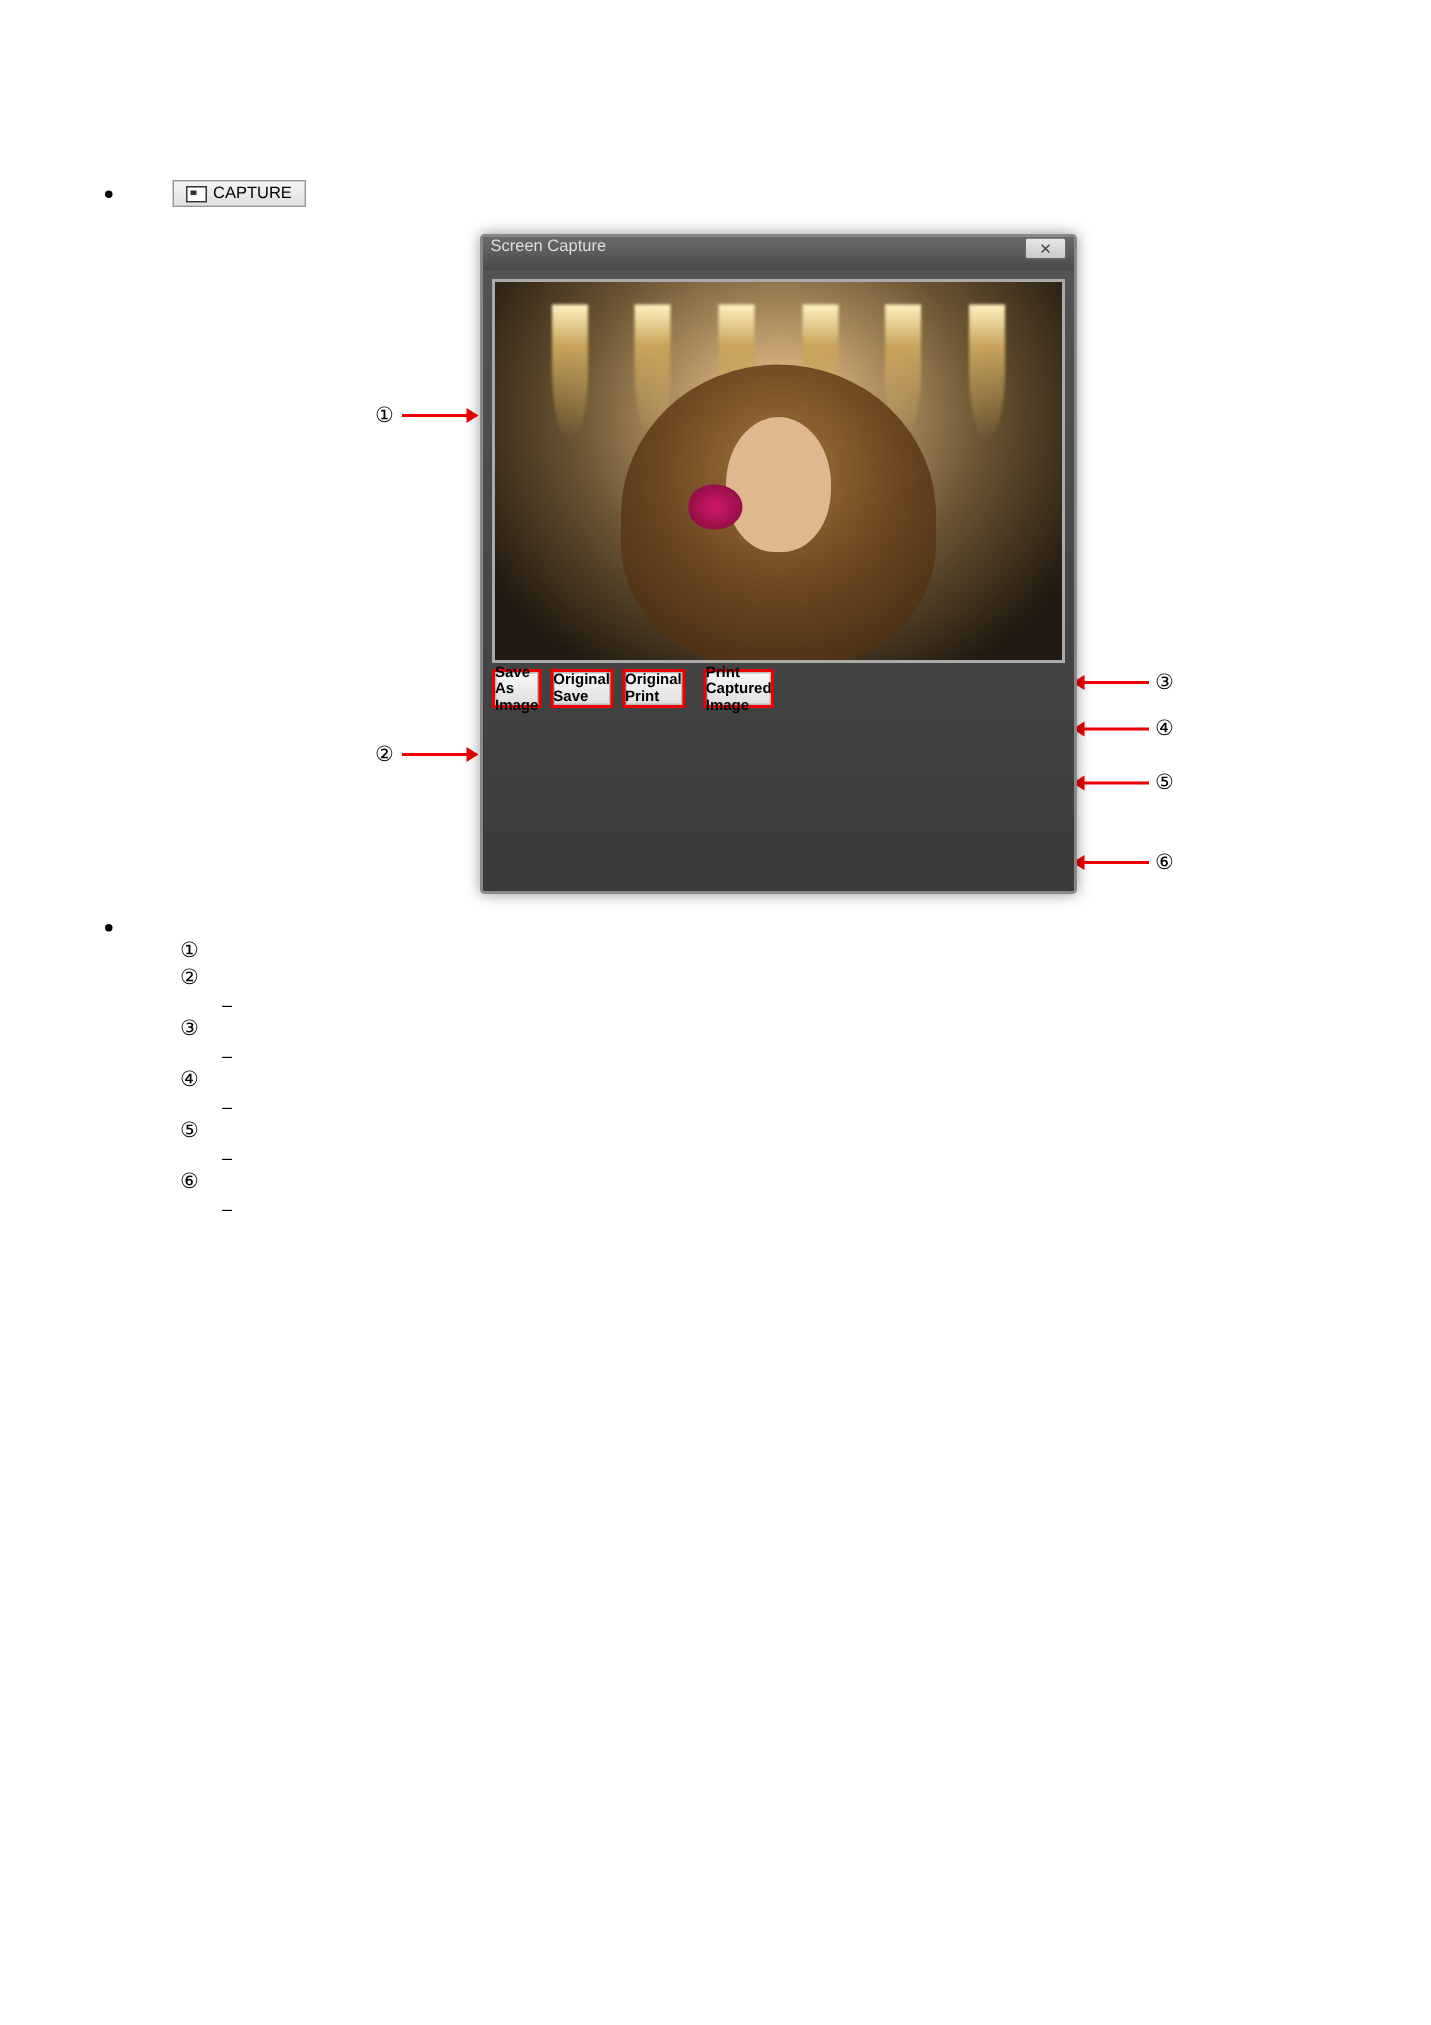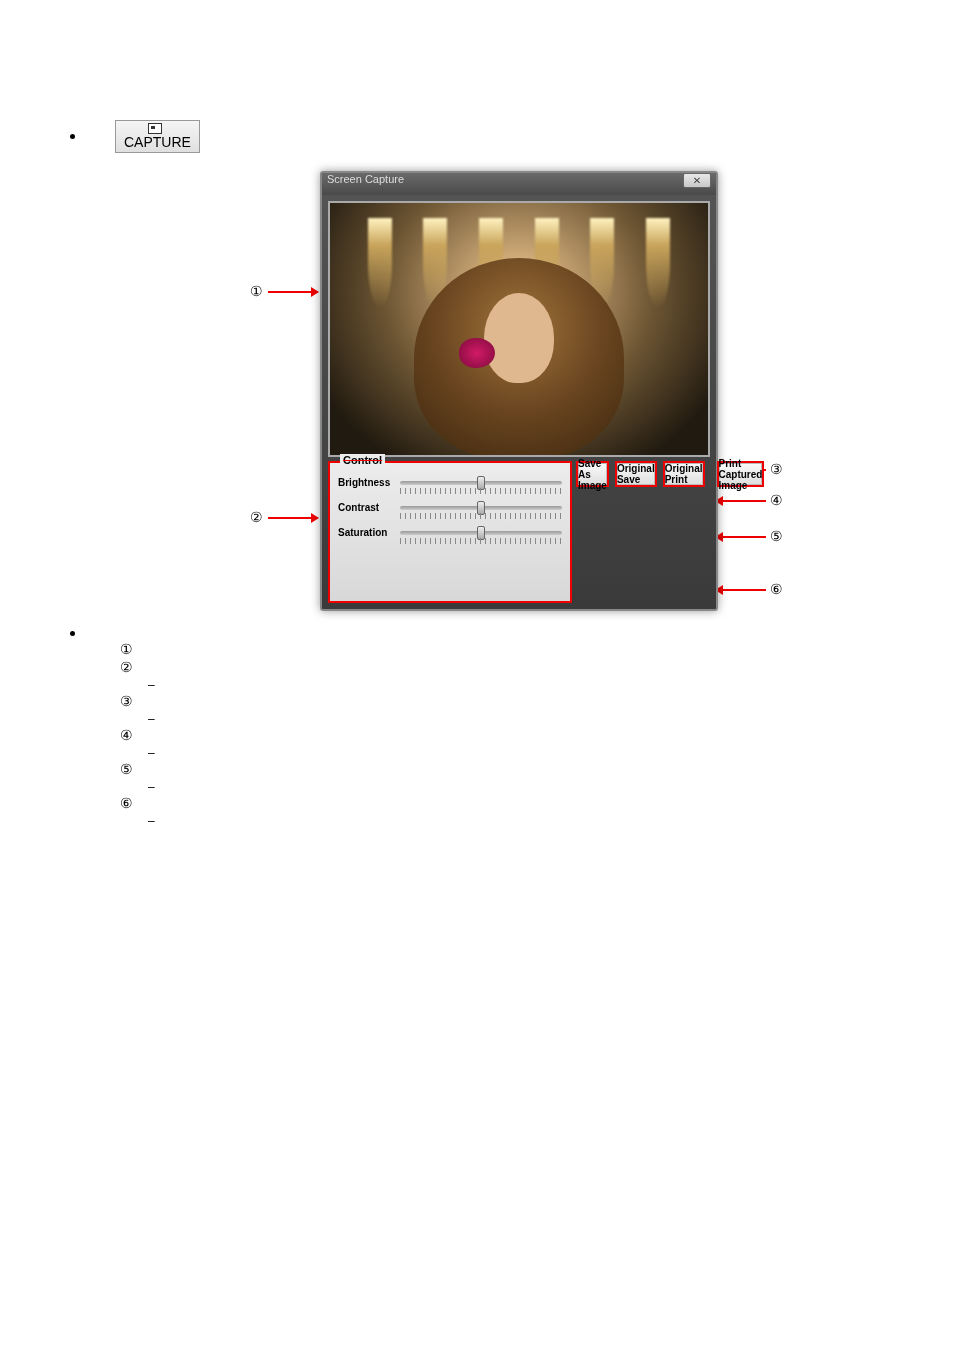--- a/index.html
+++ b/index.html
@@ -1,20 +1,20 @@
 <!DOCTYPE html>
 <html><head>
   <meta charset="utf-8">
   <style>
     * { box-sizing: border-box; margin: 0; padding: 0; }
     body { background: #fff; font-family: Arial, sans-serif; width: 954px; height: 1350px; position: relative; }
     .page { padding: 40px 60px; }
     .line1 { display: flex; align-items: center; margin-left: 10px; margin-top: 80px; }
     .bullet { width: 5px; height: 5px; background: #000; border-radius: 50%; margin-right: 40px; }
-    .capture-btn { display: inline-flex; align-items: center; background: linear-gradient(#f5f5f5,#e0e0e0); border: 1px solid #999; padding: 2px 8px; font-size: 14px; font-family: Arial; flex-direction: column; }
+    .capture-btn { display: inline-flex; align-items: center; background: linear-gradient(#f5f5f5,#e0e0e0); border: 1px solid #999; padding: 2px 8px; font-size: 11px; font-family: Arial; }
     .capture-icon { width: 14px; height: 11px; border: 1px solid #333; margin-right: 4px; display: inline-block; position: relative; background: #fff; }
     .capture-icon::after { content: ''; position: absolute; top: 2px; left: 2px; width: 4px; height: 3px; background: #333; }
     .figure-area { position: relative; margin-top: 18px; margin-left: 130px; width: 620px; height: 450px; }
     .callout-label { position: absolute; font-size: 14px; font-family: serif; color: #000; }
     .arrow-r { position: absolute; height: 2px; background: #e00; }
     .arrow-r::after { content: ''; position: absolute; right: -1px; top: -4px; border-left: 8px solid #e00; border-top: 5px solid transparent; border-bottom: 5px solid transparent; }
     .arrow-l { position: absolute; height: 2px; background: #e00; }
     .arrow-l::after { content: ''; position: absolute; left: -1px; top: -4px; border-right: 8px solid #e00; border-top: 5px solid transparent; border-bottom: 5px solid transparent; }
     .dialog { position: absolute; left: 130px; top: 0; width: 398px; height: 440px; border: 2px solid #888; background: linear-gradient(#555,#3a3a3a); box-shadow: 0 0 10px rgba(0,0,0,.4); border-radius: 3px; }
     .titlebar { height: 22px; background: linear-gradient(#6a6a6a,#4a4a4a); display: flex; justify-content: space-between; align-items: flex-start; padding: 0 5px; font-size: 11px; color: #ddd; }
@@ -80,41 +80,20 @@
             <div class="light"></div>
             <div class="light"></div>
             <div class="light"></div>
             <div class="light"></div>
         </div>
         <div class="hair"></div>
         <div class="face"></div>
         <div class="flower"></div>
       </div>
       <div class="lower">
-        <div class="fieldset">
-          <span class="legend">Control</span>
-          <div class="sliderrow">
-            <span class="sliderlabel">Brightness</span>
-            <div class="slider">
-                <div class="thumb"></div>
-              </div>
-          </div>
-          <div class="sliderrow">
-            <span class="sliderlabel">Contrast</span>
-            <div class="slider">
-                <div class="thumb"></div>
-              </div>
-          </div>
-          <div class="sliderrow">
-            <span class="sliderlabel">Saturation</span>
-            <div class="slider">
-                <div class="thumb"></div>
-              </div>
-          </div>
-        </div>
         <div class="btncol">
           <div class="winbtn">Save As Image</div>
           <div class="winbtn">Original Save</div>
           <div class="winbtn">Original Print</div>
           <div class="btncol-spacer"></div>
           <div class="winbtn">Print Captured Image</div>
         </div>
       </div>
     </div>
   </div>

